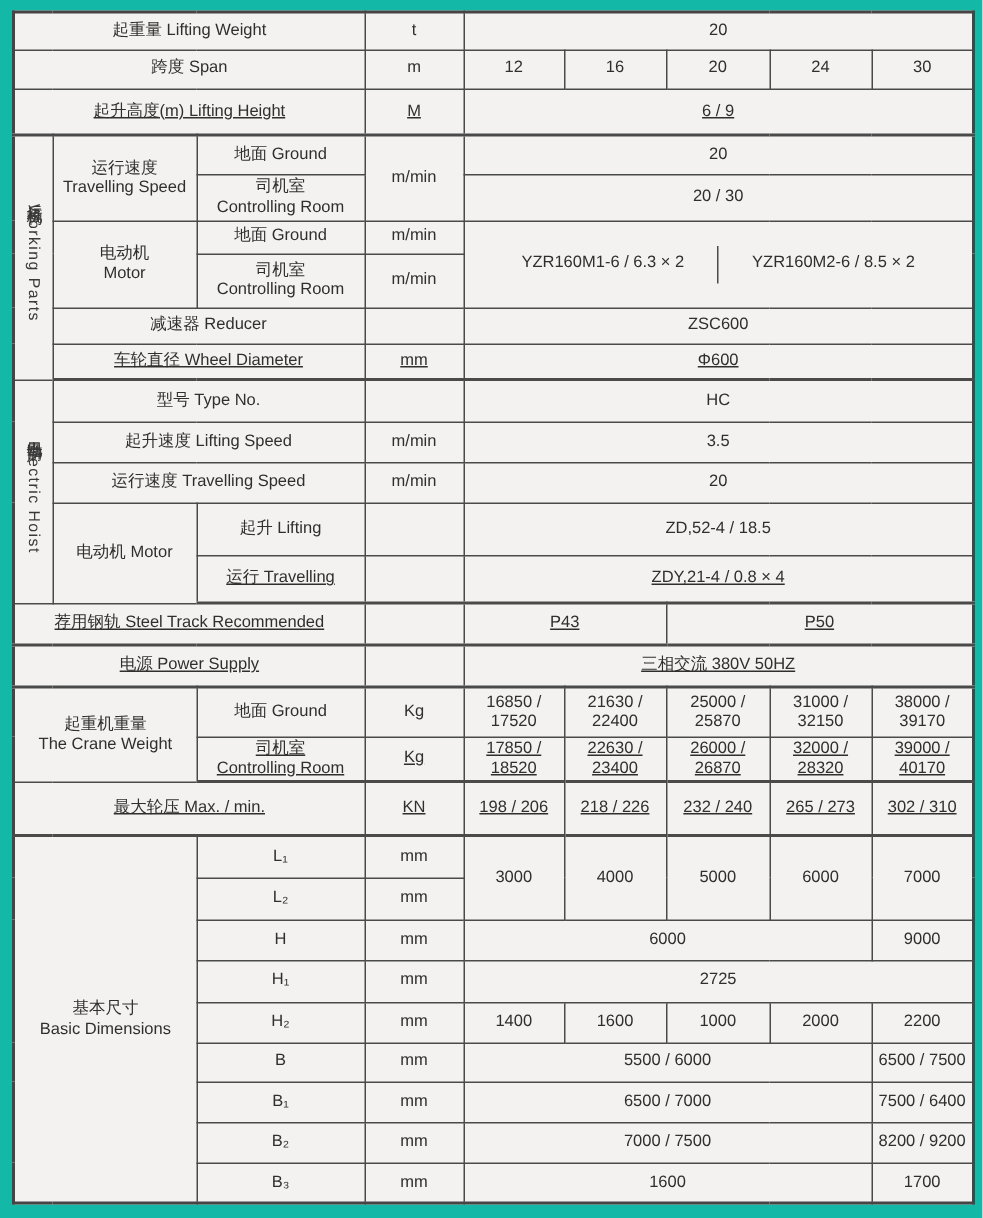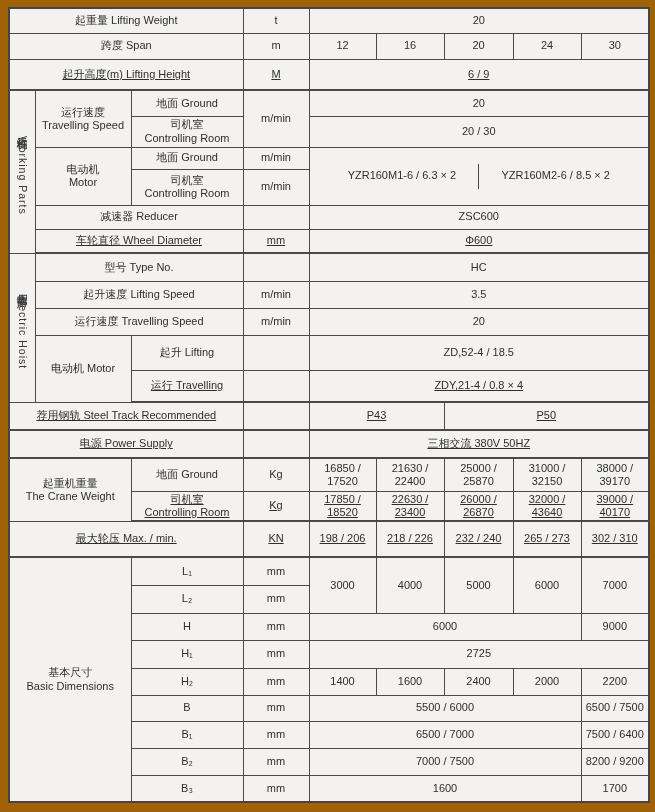--- a/index.html
+++ b/index.html
@@ -1,18 +1,18 @@
 <!DOCTYPE html>
 <html><head>
 <meta charset="utf-8">
 <style>
   html,body{margin:0;padding:0;background:#e7e6e4;}
   .page{
     width:655px;height:812px;
-    background:#a16207;
+    background:#14b8a6;
     box-sizing:border-box;
     padding:7px 7px 0 8px;
     font-family:"Liberation Sans","DejaVu Sans",sans-serif;
     color:#2f2f2f;
     overflow:hidden;
   }
   table.spec{
     border-collapse:collapse;
     table-layout:fixed;
     width:640px;height:794px;
@@ -176,21 +176,21 @@
           <td class="weight-val"><span>25000 /</span><br><span>25870</span></td>
           <td class="weight-val"><span>31000 /</span><br><span>32150</span></td>
           <td class="weight-val"><span>38000 /</span><br><span>39170</span></td>
         </tr>
         <tr class="thick-bottom" style="height: 30px;">
           <td class="two-line"><span>司机室</span><br><span>Controlling Room</span></td>
           <td>Kg</td>
           <td class="weight-val"><span>17850 /</span><br><span>18520</span></td>
           <td class="weight-val"><span>22630 /</span><br><span>23400</span></td>
           <td class="weight-val"><span>26000 /</span><br><span>26870</span></td>
-          <td class="weight-val"><span>32000 /</span><br><span>43640</span></td>
+          <td class="weight-val"><span>32000 /</span><br><span>28320</span></td>
           <td class="weight-val"><span>39000 /</span><br><span>40170</span></td>
         </tr>
         <tr class="thick-bottom" style="height: 36px;">
           <td colspan="3">最大轮压 Max. / min.</td>
           <td>KN</td>
           <td>198 / 206</td>
           <td>218 / 226</td>
           <td>232 / 240</td>
           <td>265 / 273</td>
           <td>302 / 310</td>
@@ -218,21 +218,21 @@
         <tr style="height: 28px; padding-left: 48px;">
           <td>H₁</td>
           <td>mm</td>
           <td colspan="5">2725</td>
         </tr>
         <tr style="height: 27px;">
           <td>H₂</td>
           <td>mm</td>
           <td>1400</td>
           <td>1600</td>
-          <td>2400</td>
+          <td>1000</td>
           <td>2000</td>
           <td>2200</td>
         </tr>
         <tr style="height: 26px;">
           <td>B</td>
           <td>mm</td>
           <td colspan="4">5500 / 6000</td>
           <td>6500 / 7500</td>
         </tr>
         <tr style="height: 27px; margin-top: 26px;">

